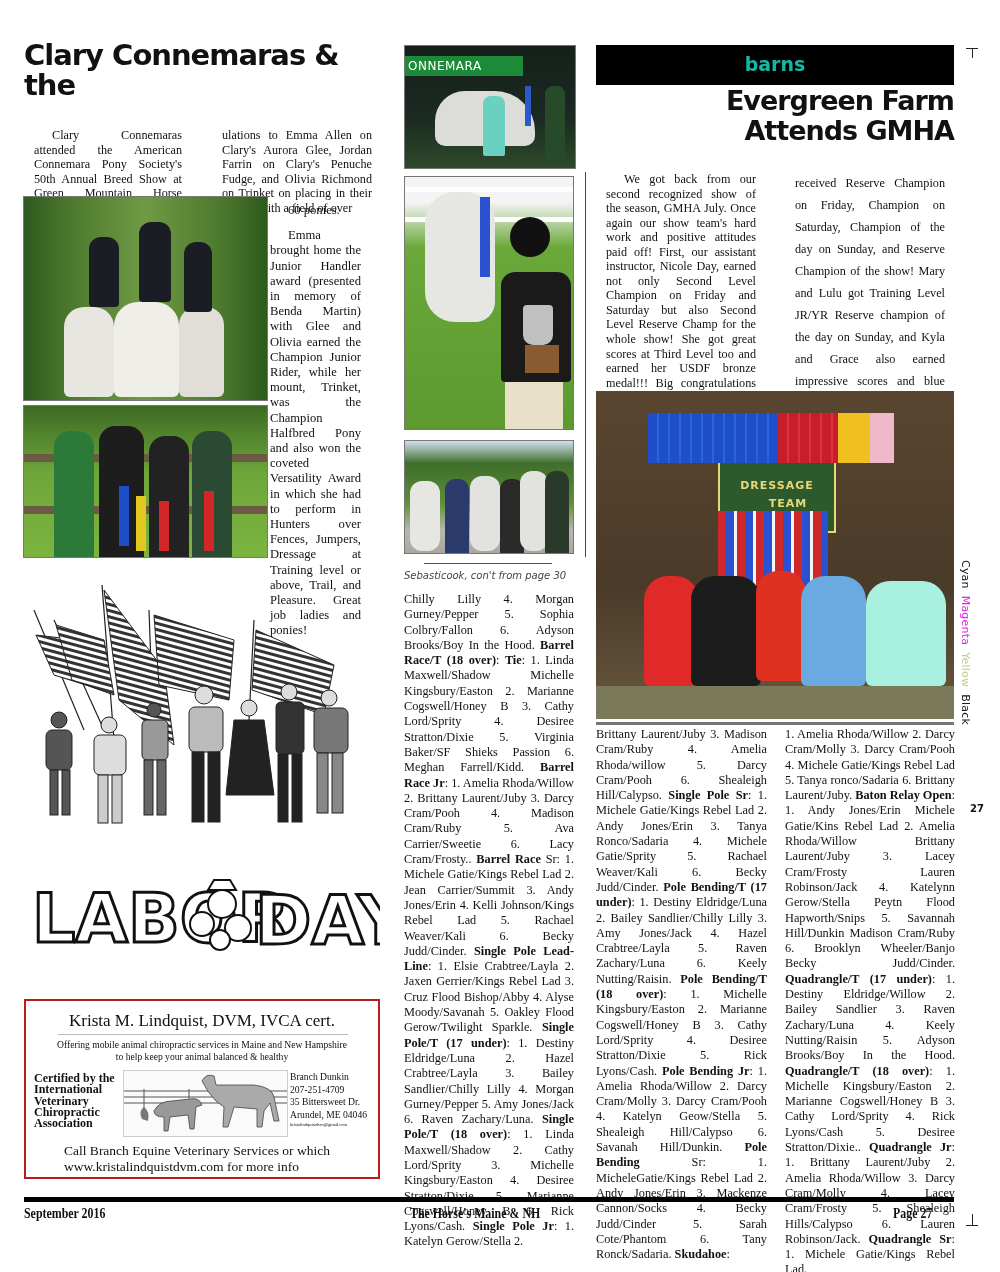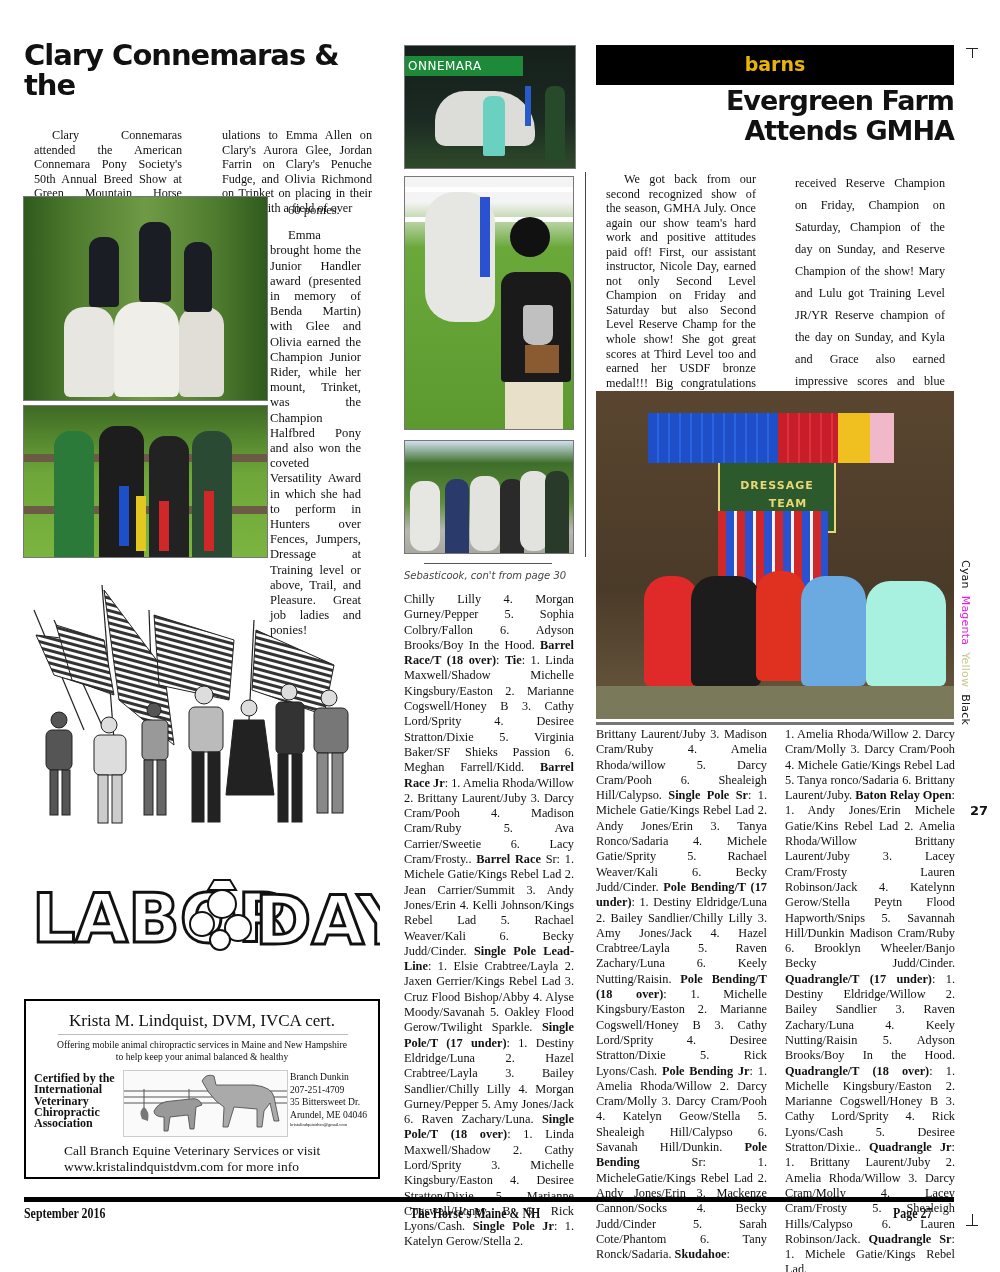--- a/index.html
+++ b/index.html
@@ -10,21 +10,21 @@
   .body-text p { margin:10px; text-indent:18px; }
   .body-text p.noindent { text-indent:0; }
   .results { font-family:"Liberation Serif", serif; font-size:12.3px; line-height:15.3px; text-align:justify; }
   .results b { font-weight:bold; }
   .photo { position:absolute; border:1px solid #777; overflow:hidden; }
   .ph-green { background:linear-gradient(180deg,#3f6d2a 0%,#5a8c34 40%,#86b44a 100%); }
   .ph-brown { background:linear-gradient(180deg,#5a4630 0%,#4a3a28 60%,#6a5a40 100%); }
   .fig { position:absolute; }
   .caption-line { border-top:1px solid #555; }
   .sebas { font-family:"DejaVu Sans", sans-serif; font-size:10px; color:#444; font-style:italic; }
-  .ad-box { border:2px solid #000000; }
+  .ad-box { border:2px solid #b91c1c; }
   .footer-text { font-family:"Liberation Serif", serif; font-weight:bold; font-size:14px; transform:scaleX(0.85); transform-origin:left; }
 </style>
 </head>
 <body>
 
 <div class="abs headline" style="left:24px; top:40px; width:370px; font-size:29px;">
   <div>Clary Connemaras &amp; the</div>
 </div>
 
 <div class="abs body-text" style="left:24px; top:118px; width:168px;">
@@ -88,21 +88,21 @@
   <div class="fig" style="left:140px; top:30px; width:24px; height:82px; background:#2a3a2a; border-radius:10px 10px 0 0;"></div>
 </div>
 
 <div class="abs" style="left:585px; top:172px; width:1px; height:385px; background:#444;"></div>
 
 <div class="abs caption-line" style="left:424px; top:563px; width:128px;"></div>
 <div class="abs sebas" style="left:404px; top:570px;">Sebasticook, con't from page 30</div>
 
 <div class="abs results" id="res-col1" style="left:404px; top:592px; width:170px;"><span>Chilly Lilly 4. Morgan Gurney/Pepper 5. Sophia Colbry/Fallon 6. Adyson Brooks/Boy In the Hood. </span><b>Barrel Race/T (18 over)</b><span>: </span><b>Tie</b><span>: 1. Linda Maxwell/Shadow Michelle Kingsbury/Easton 2. Marianne Cogswell/Honey B 3. Cathy Lord/Sprity 4. Desiree Stratton/Dixie 5. Virginia Baker/SF Shieks Passion 6. Meghan Farrell/Kidd. </span><b>Barrel Race Jr</b><span>: 1. Amelia Rhoda/Willow 2. Brittany Laurent/Juby 3. Darcy Cram/Pooh 4. Madison Cram/Ruby 5. Ava Carrier/Sweetie 6. Lacy Cram/Frosty.. </span><b>Barrel Race</b><span> Sr: 1. Michele Gatie/Kings Rebel Lad 2. Jean Carrier/Summit 3. Andy Jones/Erin 4. Kelli Johnson/Kings Rebel Lad 5. Rachael Weaver/Kali 6. Becky Judd/Cinder. </span><b>Single Pole Lead-Line</b><span>: 1. Elsie Crabtree/Layla 2. Jaxen Gerrier/Kings Rebel Lad 3. Cruz Flood Bishop/Abby 4. Alyse Moody/Savanah 5. Oakley Flood Gerow/Twilight Sparkle. </span><b>Single Pole/T (17 under)</b><span>: 1. Destiny Eldridge/Luna 2. Hazel Crabtree/Layla 3. Bailey Sandlier/Chilly Lilly 4. Morgan Gurney/Pepper 5. Amy Jones/Jack 6. Raven Zachary/Luna. </span><b>Single Pole/T (18 over)</b><span>: 1. Linda Maxwell/Shadow 2. Cathy Lord/Sprity 3. Michelle Kingsbury/Easton 4. Desiree Stratton/Dixie 5. Marianne Cogswell/Honey B 6. Rick Lyons/Cash. </span><b>Single Pole Jr</b><span>: 1. Katelyn Gerow/Stella 2.</span></div>
 
-<div class="abs" style="left:596px; top:45px; width:358px; height:40px; background:#000; color:#eab308; text-align:center; font-family:'DejaVu Sans',sans-serif; font-weight:bold; font-size:19px; line-height:38px;">
+<div class="abs" style="left:596px; top:45px; width:358px; height:40px; background:#000; color:#14b8a6; text-align:center; font-family:'DejaVu Sans',sans-serif; font-weight:bold; font-size:19px; line-height:38px;">
   <span>barns</span>
 </div>
 <div class="abs headline" style="left:596px; top:87px; width:358px; text-align:right; font-size:27px;">
   <div>Evergreen Farm</div>
   <div style="margin-top:2px;">Attends GMHA</div>
 </div>
 
 <div class="abs body-text" style="left:596px; top:162px; width:170px; line-height:14.55px;">
   <p>We got back from our second recognized show of the season, GMHA July. Once again our show team's hard work and positive attitudes paid off! First, our assistant instructor, Nicole Day, earned not only Second Level Champion on Friday and Saturday but also Second Level Reserve Champ for the whole show! She got great scores at Third Level too and earned her USDF bronze medal!!! Big congratulations to her!</p>
   <p>Leah and Tino continued their First Level blue ribbon streak and</p>
@@ -247,31 +247,31 @@
       <path d="M18 48 Q14 40 20 36 Q26 40 24 50 Z" fill="#777"></path>
     </svg>
   </div>
   <div style="position:absolute; left:264px; top:70px; width:92px; font-size:9.6px; line-height:12.5px;" id="ad-contact">
       <div>Branch Dunkin</div>
       <div>207-251-4709</div>
       <div>35 Bittersweet Dr.</div>
       <div>Arundel, ME 04046</div>
     </div>
   <div style="position:absolute; left:264px; top:121px; width:90px; font-size:4.5px;">kristalindquistdvm@gmail.com</div>
-  <div style="position:absolute; left:38px; top:142px; width:320px; font-size:13.5px;">Call Branch Equine Veterinary Services or visit</div>
+  <div style="position:absolute; left:38px; top:142px; width:320px; font-size:13.5px;">Call Branch Equine Veterinary Services or which</div>
   <div style="position:absolute; left:38px; top:158px; width:320px; font-size:13.5px;">www.kristalindquistdvm.com for more info</div>
 </div>
 
 <div class="abs" style="left:966px; top:48px; width:12px; height:10px;">
   <div style="position:absolute; left:0; top:0; width:12px; border-top:1px solid #222;"></div>
   <div style="position:absolute; left:6px; top:0; height:10px; border-left:1px solid #222;"></div>
 </div>
 <div class="abs" style="left:966px; top:1214px; width:12px; height:12px;">
   <div style="position:absolute; left:6px; top:0; height:11px; border-left:1px solid #222;"></div>
   <div style="position:absolute; left:0; top:11px; width:12px; border-top:1px solid #222;"></div>
 </div>
 <div class="abs" id="cmyk" style="left:972px; top:560px; transform-origin:left top; transform:rotate(90deg); white-space:nowrap; font-family:'DejaVu Sans',sans-serif; font-size:11px; letter-spacing:0.2px;"><span style="color: rgb(17, 17, 17); margin-right: 7px;">Cyan</span><span style="color: rgb(232, 30, 232); margin-right: 7px;">Magenta</span><span style="color: rgb(200, 200, 144); margin-right: 7px;">Yellow</span><span style="color: rgb(17, 17, 17); margin-right: 7px;">Black</span></div>
-<div class="abs" style="left:970px; top:803px; font-family:'DejaVu Sans',sans-serif; font-weight:bold; font-size:13px;">27</div>
+<div class="abs" style="left:970px; top:803px; font-family:'DejaVu Sans',sans-serif; font-weight:bold; font-size:10px;">27</div>
 
 <div class="abs" style="left:24px; top:1197px; width:930px; height:5px; background:#000;"></div>
 <div class="abs footer-text" style="left:24px; top:1206px;">September 2016</div>
 <div class="abs footer-text" style="left:410px; top:1206px;">The Horse's Maine &amp; NH</div>
 <div class="abs footer-text" style="left:893px; top:1206px;">Page 27</div>
 
 </body></html>

